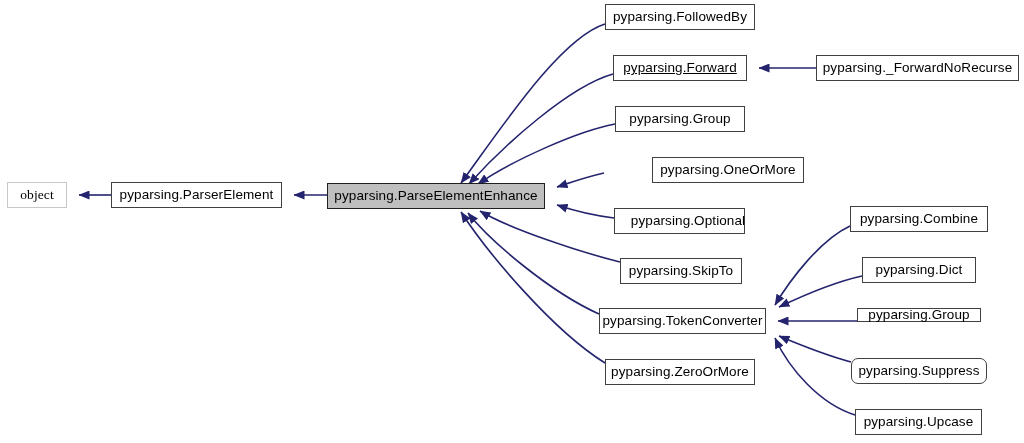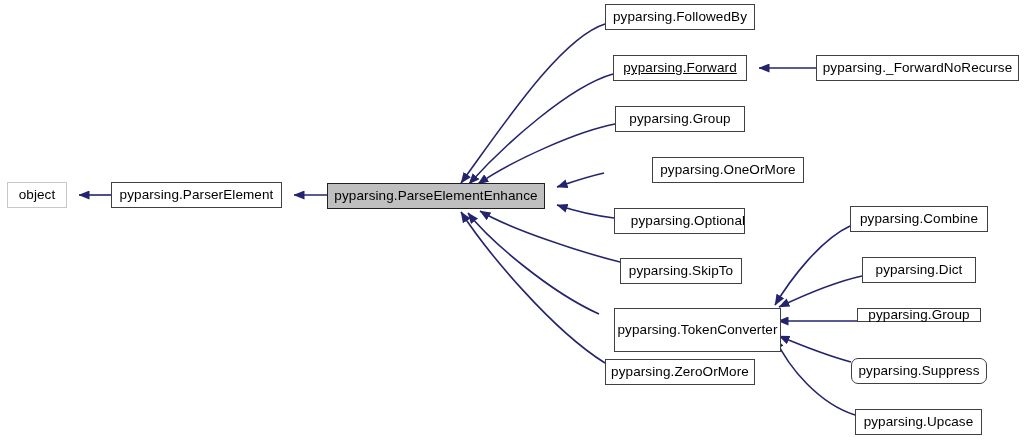--- a/index.html
+++ b/index.html
@@ -2,21 +2,21 @@
 <html><head>
 <meta charset="utf-8">
 <style>
   html,body{margin:0;padding:0;background:#ffffff;}
   body{font-family:"Liberation Sans","DejaVu Sans",sans-serif;}
   #diagram{position:relative;width:1024px;height:443px;background:#ffffff;overflow:hidden;}
   svg.edges{position:absolute;left:0;top:0;width:1024px;height:443px;}
   .node{position:absolute;box-sizing:border-box;display:flex;align-items:center;
         justify-content:center;background:#ffffff;border:1px solid #404040;
         font-size:13.5px;color:#000000;white-space:nowrap;letter-spacing:.1px;}
-  .node.plain{border:1px solid #c8c8c8;}
+  .node.plain{border:1px solid #c8c8c8;font-family:Liberation Serif, serif;}
   .node.highlight{background:#bfbfbf;border:1px solid #202020;}
   .node .lbl{line-height:1;}
 </style>
 </head>
 <body>
 
 <div id="diagram">
   <svg class="edges" viewBox="0 0 1024 443">
     <defs>
       <marker id="ah" markerWidth="11" markerHeight="9" refX="10.5" refY="4.5" orient="auto" markerUnits="userSpaceOnUse">
@@ -63,21 +63,21 @@
     </div>
   <div class="node" style="left:604px;top:157px;width:152px;height:26px;margin-left:48px;">
       <span class="lbl">pyparsing.OneOrMore</span>
     </div>
   <div class="node" style="left:614px;top:208px;width:131px;height:26px;padding-left:17px;">
       <span class="lbl">pyparsing.Optional</span>
     </div>
   <div class="node" style="left:620px;top:258px;width:122px;height:26px;">
       <span class="lbl">pyparsing.SkipTo</span>
     </div>
-  <div class="node" style="left:614px;top:308px;width:167px;height:44px;">
+  <div class="node" style="left:599px;top:308px;width:167px;height:26px;">
       <span class="lbl">pyparsing.TokenConverter</span>
     </div>
   <div class="node" style="left:605px;top:359px;width:150px;height:26px;">
       <span class="lbl">pyparsing.ZeroOrMore</span>
     </div>
   <div class="node" style="left:816px;top:55px;width:203px;height:26px;">
       <span class="lbl">pyparsing._ForwardNoRecurse</span>
     </div>
   <div class="node" style="left:850px;top:206px;width:138px;height:26px;justify-content:center;">
       <span class="lbl">pyparsing.Combine</span>

